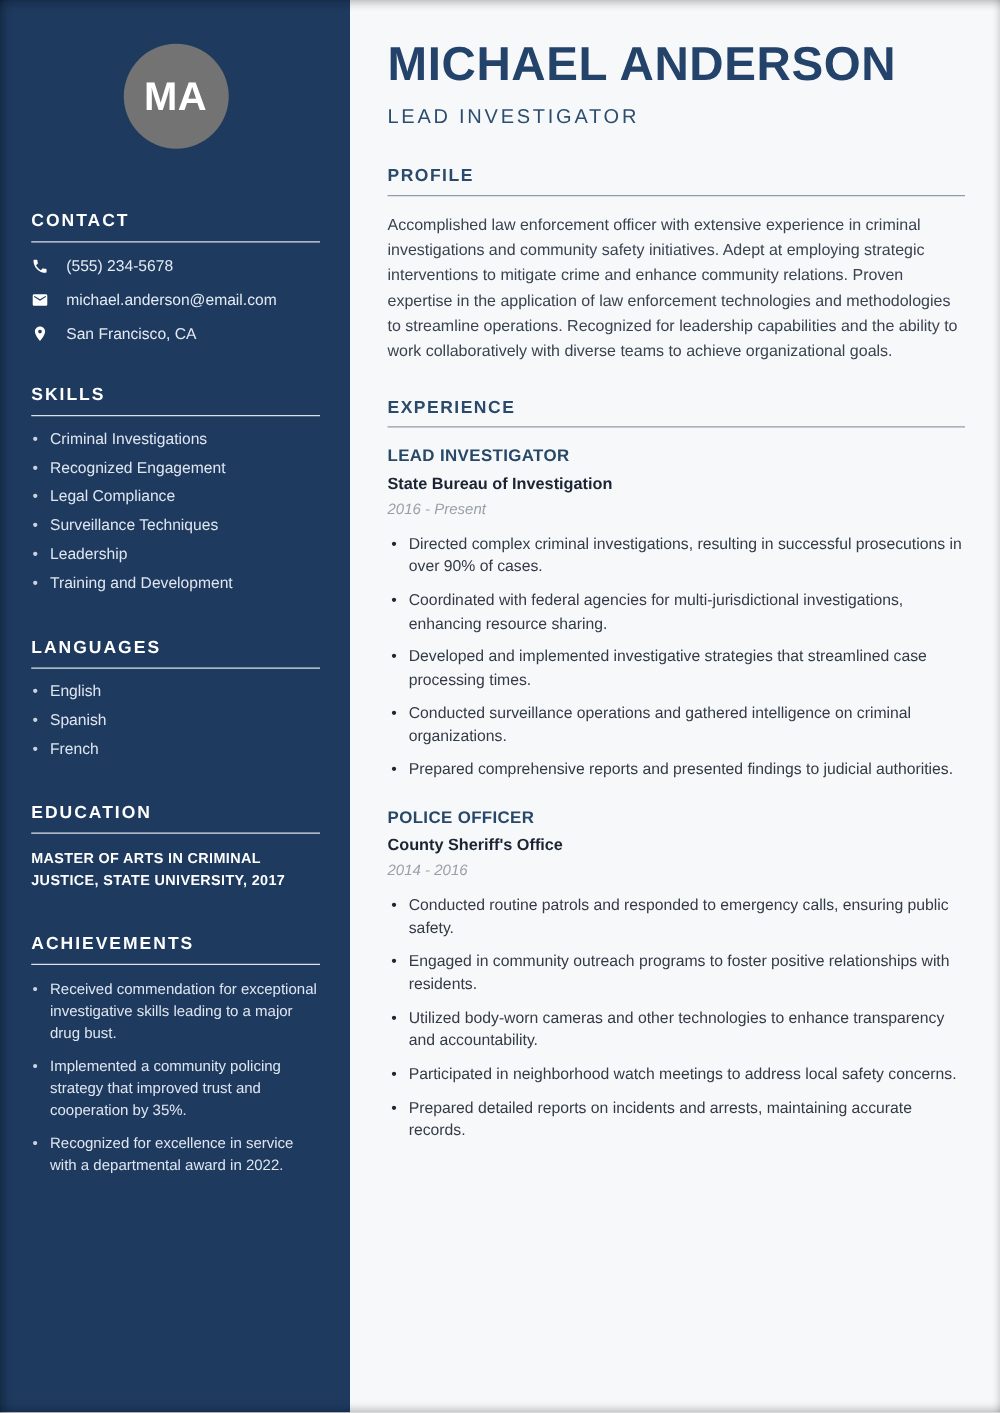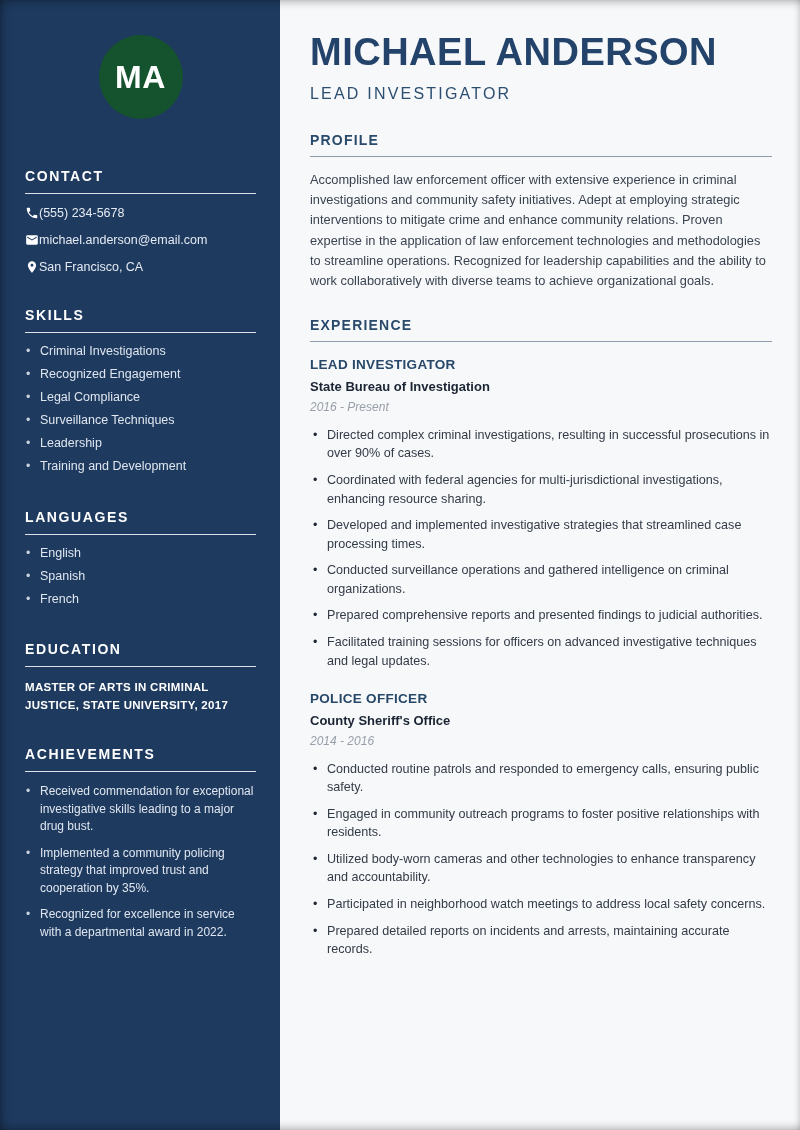--- a/index.html
+++ b/index.html
@@ -33,21 +33,21 @@
     width: 280px;
     flex-shrink: 0;
     background: #1e3a5f;
     color: #ffffff;
     padding: 0 24px 30px 25px;
   }
   .avatar {
     width: 84px; height: 84px;
     margin: 35px auto 0;
     border-radius: 50%;
-    background: #14532d;
+    background: #737373;
     display: flex; align-items: center; justify-content: center;
   }
   .avatar span {
     font-size: 32px;
     font-weight: 700;
     color: #ffffff;
     letter-spacing: 0.5px;
   }
   .side-h {
     font-size: 14px;
@@ -60,21 +60,21 @@
   .mt-contact { margin-top: 49px; }
   .mt-skills { margin-top: 33px; }
   .mt-langs { margin-top: 35px; }
   .mt-edu { margin-top: 34px; }
   .mt-ach { margin-top: 32px; }
 
   .contact-list { list-style: none; margin-top: 12px; }
   .contact-list li {
     display: flex;
     align-items: flex-start;
-    gap: 0;
+    gap: 14px;
     font-size: 12.5px;
     color: #e4eaf2;
     margin-bottom: 13px;
   }
   .cicon { width: 14px; height: 14px; flex-shrink: 0; display: inline-flex; }
   .cicon svg { width: 14px; height: 14px; fill: #ffffff; }
 
   .dot-list { list-style: none; margin-top: 11px; }
   .dot-list li {
     position: relative;
@@ -256,21 +256,20 @@
     <section class="job">
       <h4 class="job-title">LEAD INVESTIGATOR</h4>
       <div class="company">State Bureau of Investigation</div>
       <div class="dates">2016 - Present</div>
       <ul class="main-list">
         <li>Directed complex criminal investigations, resulting in successful prosecutions in over 90% of cases.</li>
         <li>Coordinated with federal agencies for multi-jurisdictional investigations, enhancing resource sharing.</li>
         <li>Developed and implemented investigative strategies that streamlined case processing times.</li>
         <li>Conducted surveillance operations and gathered intelligence on criminal organizations.</li>
         <li>Prepared comprehensive reports and presented findings to judicial authorities.</li>
-        <li>Facilitated training sessions for officers on advanced investigative techniques and legal updates.</li>
       </ul>
     </section>
 
     <section class="job">
       <h4 class="job-title">POLICE OFFICER</h4>
       <div class="company">County Sheriff's Office</div>
       <div class="dates">2014 - 2016</div>
       <ul class="main-list">
         <li>Conducted routine patrols and responded to emergency calls, ensuring public safety.</li>
         <li>Engaged in community outreach programs to foster positive relationships with residents.</li>

